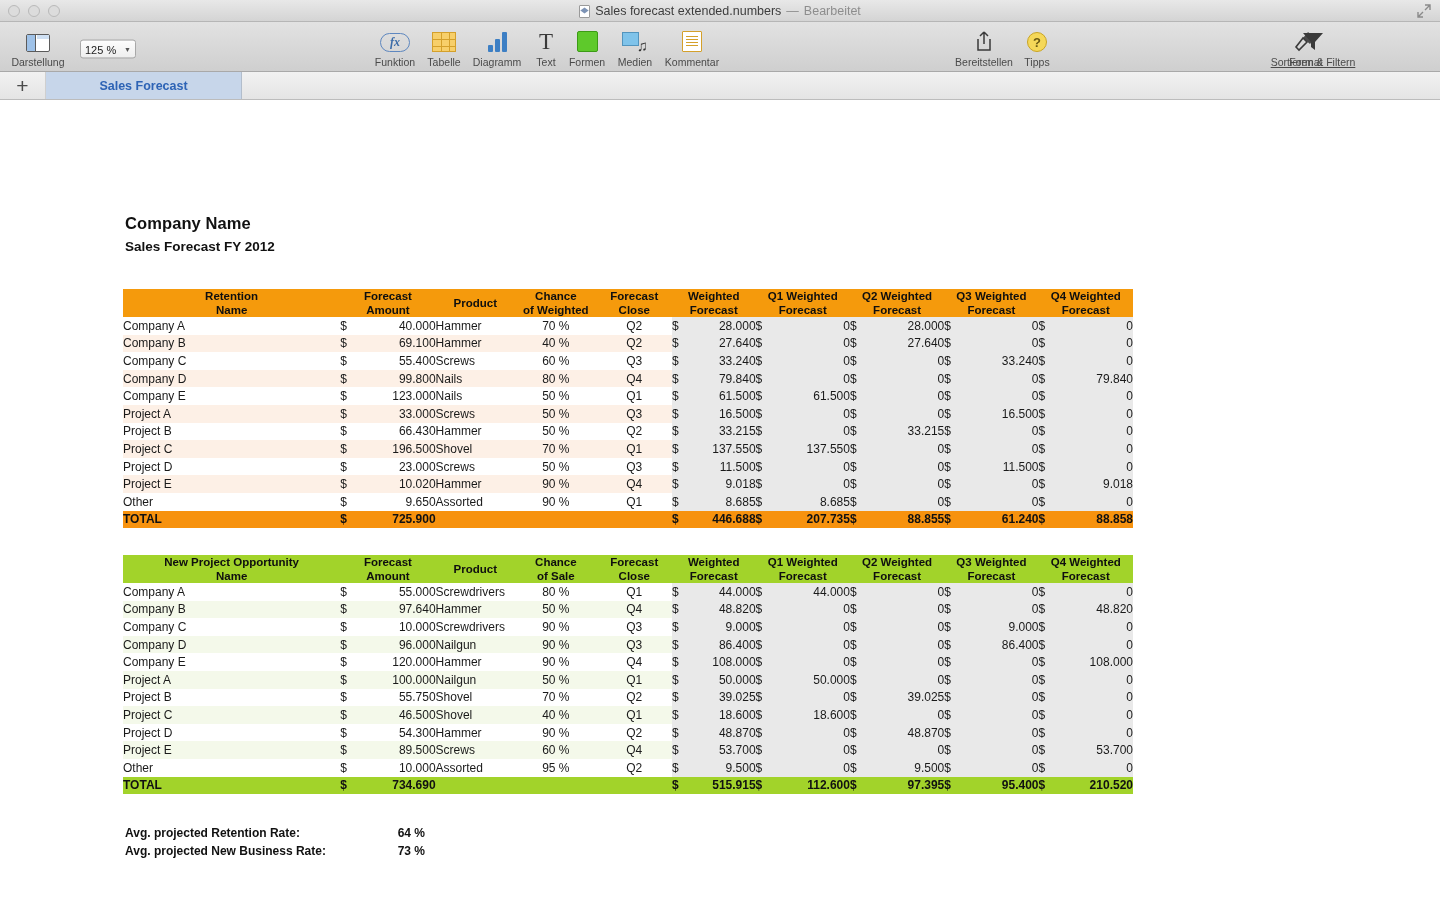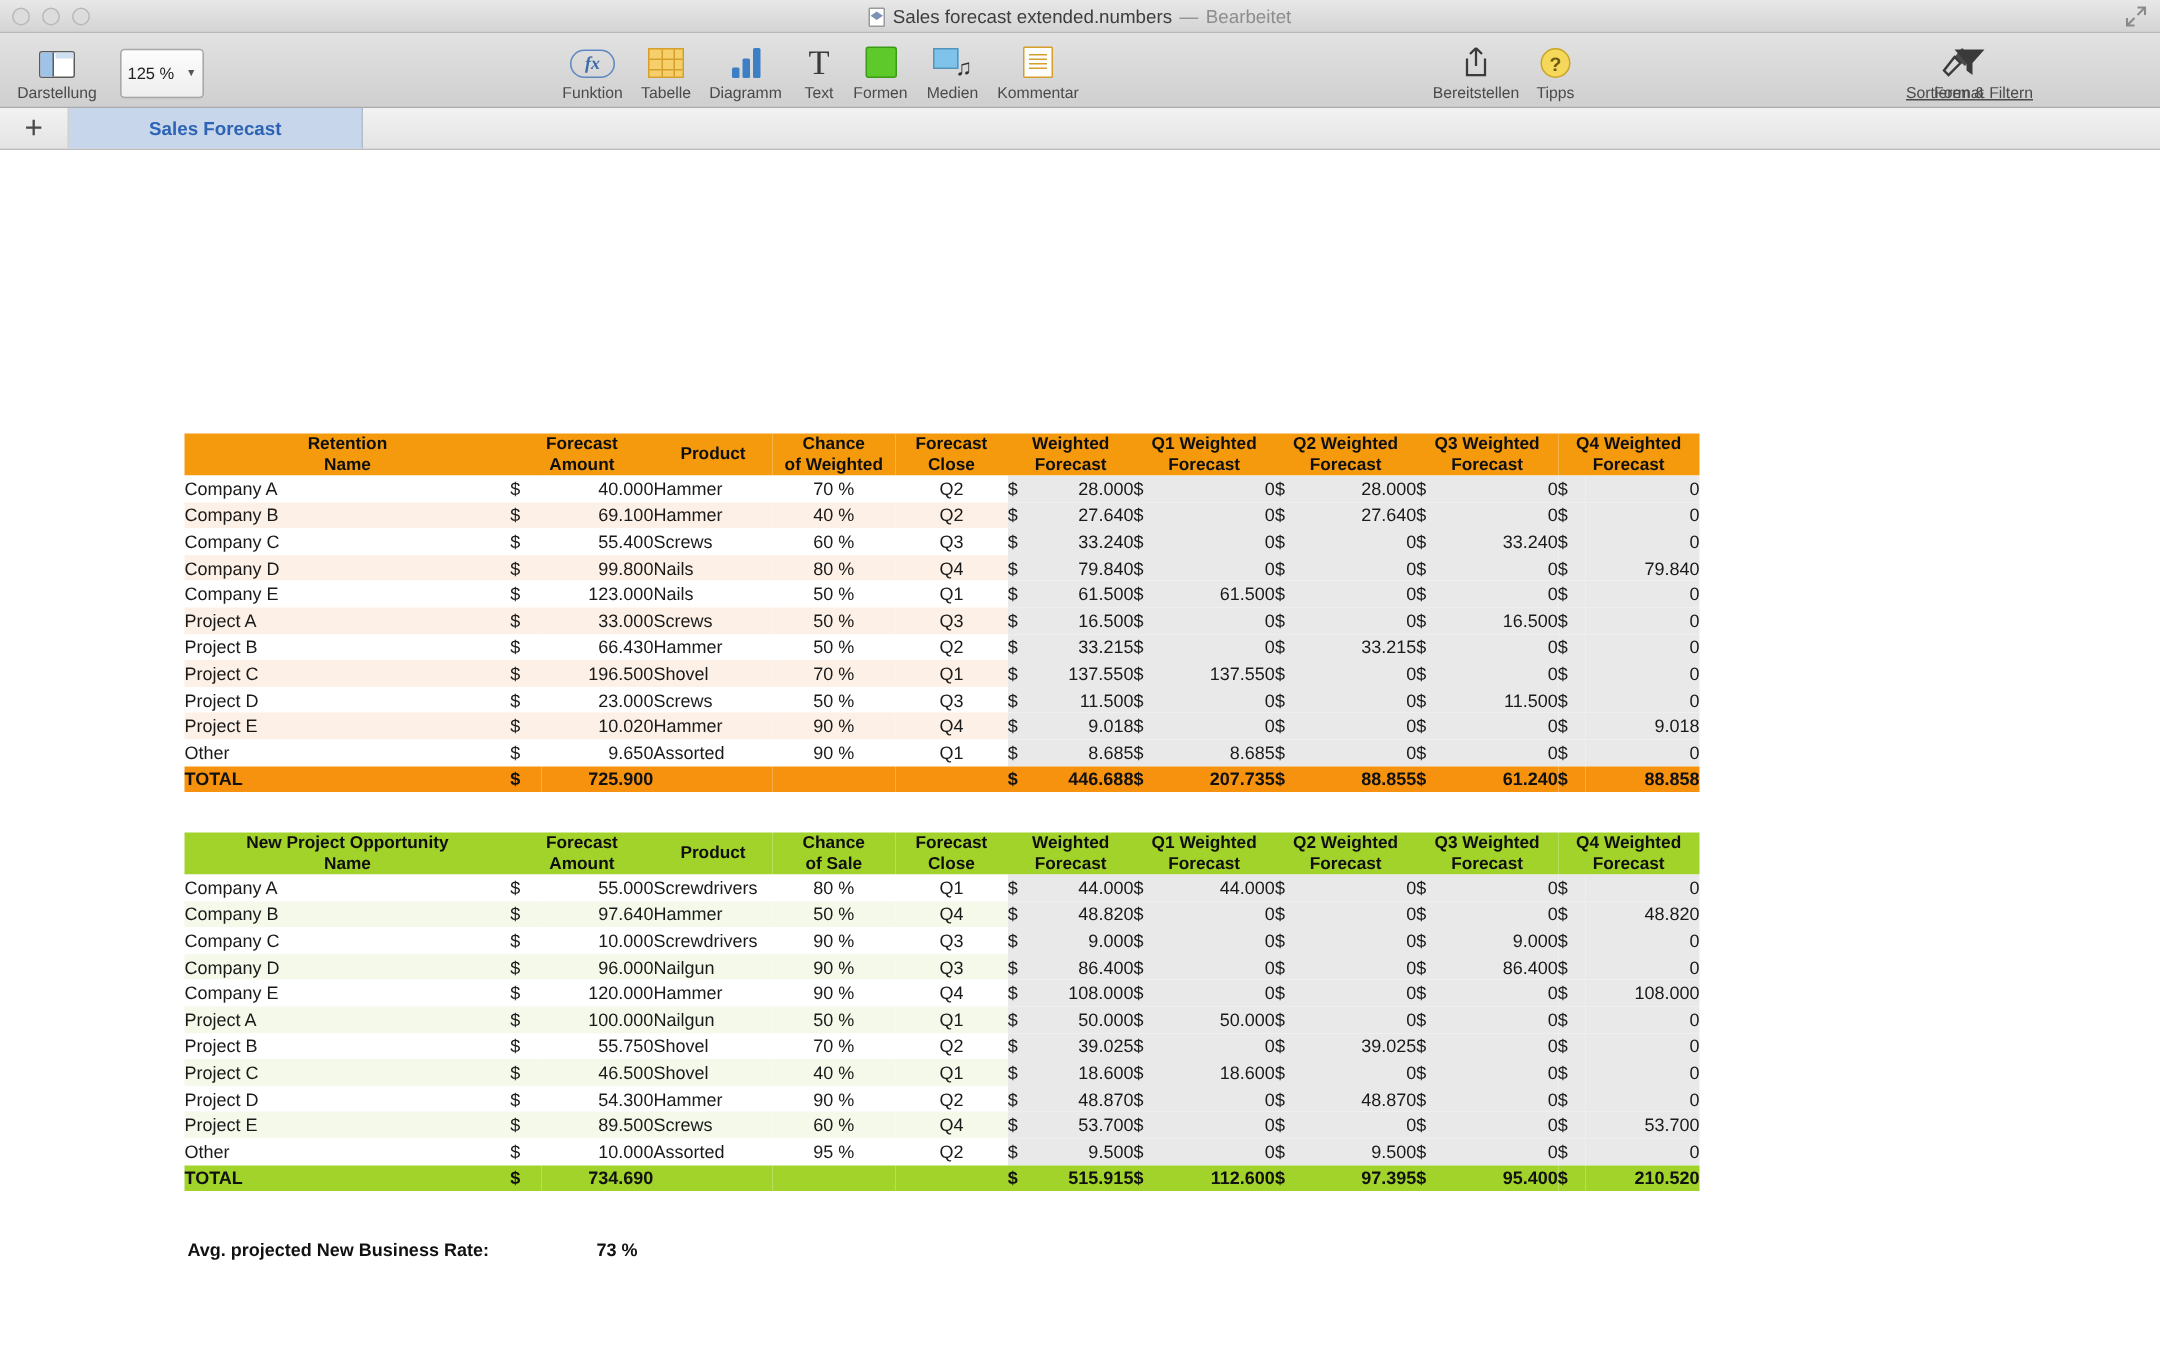--- a/index.html
+++ b/index.html
@@ -63,21 +63,21 @@
     cursor: default;
   }
   .tb-item .glyph {
     height: 26px; display: flex; align-items: flex-end; justify-content: flex-start;
   }
   .tb-item .lbl { margin-top: 4px; white-space: nowrap; }
 
   .zoom-box {
     position: absolute; left: 80px; top: 27px;
     transform: translateY(-50%);
-    width: 56px; height: 33px;
+    width: 56px; height: 19px;
     background: linear-gradient(#fdfdfd, #eeeeee);
     border: 1px solid #a8a8a8; border-radius: 3px;
     font-size: 11px; color: #222;
     display: flex; align-items: center; padding: 0 4px;
     box-shadow: 0 1px 0 rgba(255,255,255,0.7) inset;
   }
   .zoom-box .caret { margin-left: auto; font-size: 7px; color: #555; }
   .zoom-lbl {
     position: absolute; left: 80px; top: 51px;
     width: 56px; text-align: center;
@@ -354,20 +354,24 @@
 
 <div class="sheetbar">
   <div class="add-sheet">+</div>
   <div class="sheet-tab">
     <span>Sales Forecast</span>
   </div>
 </div>
 
 <div class="canvas">
 
+  <div class="doc-head">
+    <div class="h1">Company Name</div>
+    <div class="h2">Sales Forecast FY 2012</div>
+  </div>
 
   <table class="sheet t-orange" id="tbl-retention" style="left:123px; top:189px; width:1010px;">
     <colgroup>
       <col style="width:205px">
         <col style="width:20px">
         <col style="width:70px">
         <col style="width:75px">
       <col style="width:77px">
         <col style="width:71px">
         <col style="width:17px">
@@ -917,18 +921,22 @@
           <td class="cur">$</td>
           <td class="amt">95.400</td>
           <td class="cur">$</td>
           <td class="amt">210.520</td>
         </tr>
       </tbody>
   </table>
 
   <div class="summary" id="summary-block">
       <div class="row">
+        <span class="k">Avg. projected Retention Rate:</span>
+        <span class="v">64 %</span>
+      </div>
+      <div class="row">
         <span class="k">Avg. projected New Business Rate:</span>
         <span class="v">73 %</span>
       </div>
     </div>
 
 </div>
 
 </body></html>

